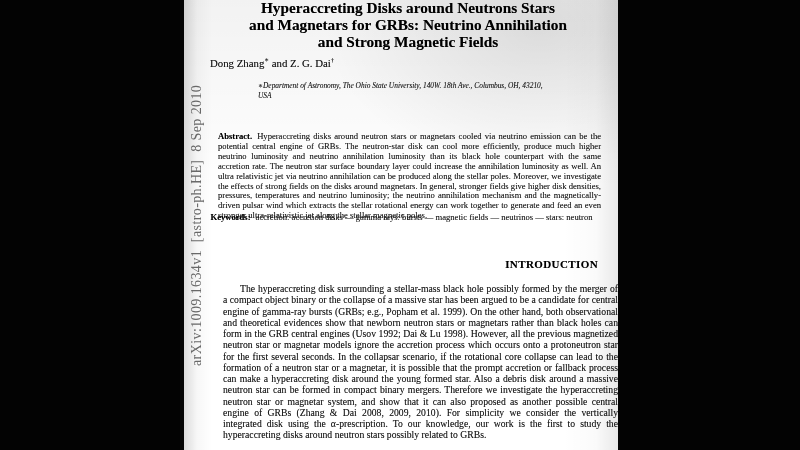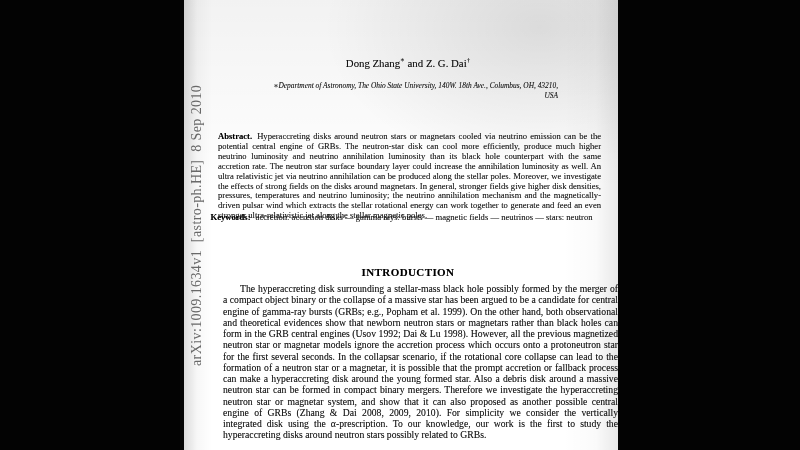--- a/index.html
+++ b/index.html
@@ -44,30 +44,30 @@
     position: absolute; top: 0; left: 0; right: 0;
     margin: 0;
     text-align: center;
     font-size: 15.3px;
     line-height: 16.8px;
     font-weight: bold;
     color: #000;
   }
   .authors {
     position: absolute; top: 57px; left: 0; right: 0;
-    text-align: center;
+    text-align: left;
     font-size: 10.8px;
     color: #111;
   }
   .authors sup { font-size: 7px; vertical-align: super; line-height: 0; }
   .affils {
     position: absolute; top: 81px; left: 50%;
     transform: translateX(-50%);
     width: 300px;
-    text-align: right;
+    text-align: left;
     font-style: italic;
     font-size: 7.4px;
     line-height: 9.6px;
     color: #222;
   }
   .abstract {
     position: absolute; top: 124px; left: 0;
     width: 383px;
     margin: 8px;
     font-size: 8.6px;
@@ -80,22 +80,22 @@
   .kw {
     margin: 0;
     font-size: 8.6px;
     line-height: 10.6px;
     text-align: center;
     color: #1b1b1b;
   }
   .pacs { margin-top: 0.5px; }
   .section {
     position: absolute; top: 250px; left: 0; right: 0;
-    margin: 16px;
-    text-align: center;
+    margin: 8px;
+    text-align: right;
     font-size: 11px;
     font-weight: bold;
     letter-spacing: 0.4px;
     color: #000;
   }
   .intro {
     position: absolute; top: 271px; left: 1px;
     width: 395px;
     margin: 12px;
     font-size: 9.7px;
@@ -106,20 +106,25 @@
   }
 </style>
 </head>
 <body>
 
 <div class="page">
   <div class="arxiv-stamp">arXiv:1009.1634v1  [astro-ph.HE]  8 Sep 2010</div>
 
   <div class="content">
 
+    <h1 class="title">
+        <div class="title-line">Hyperaccreting Disks around Neutrons Stars</div>
+        <div class="title-line">and Magnetars for GRBs: Neutrino Annihilation</div>
+        <div class="title-line">and Strong Magnetic Fields</div>
+      </h1>
 
     <div class="authors"><span>Dong Zhang</span><sup>∗</sup><span> and </span><span>Z. G. Dai</span><sup>†</sup></div>
 
     <div class="affils">
         <div class="affil-line">∗Department of Astronomy, The Ohio State University, 140W. 18th Ave., Columbus, OH, 43210, USA</div>
       </div>
 
     <p class="abstract"><span class="lbl">Abstract.</span><span>Hyperaccreting disks around neutron stars or magnetars cooled via neutrino emission can be the potential central engine of GRBs. The neutron-star disk can cool more efficiently, produce much higher neutrino luminosity and neutrino annihilation luminosity than its black hole counterpart with the same accretion rate. The neutron star surface boundary layer could increase the annihilation luminosity as well. An ultra relativistic jet via neutrino annihilation can be produced along the stellar poles. Moreover, we investigate the effects of strong fields on the disks around magnetars. In general, stronger fields give higher disk densities, pressures, temperatures and neutrino luminosity; the neutrino annihilation mechanism and the magnetically-driven pulsar wind which extracts the stellar rotational energy can work together to generate and feed an even stronger ultra-relativistic jet along the stellar magnetic poles.</span></p>
 
     <div class="kwblock">

